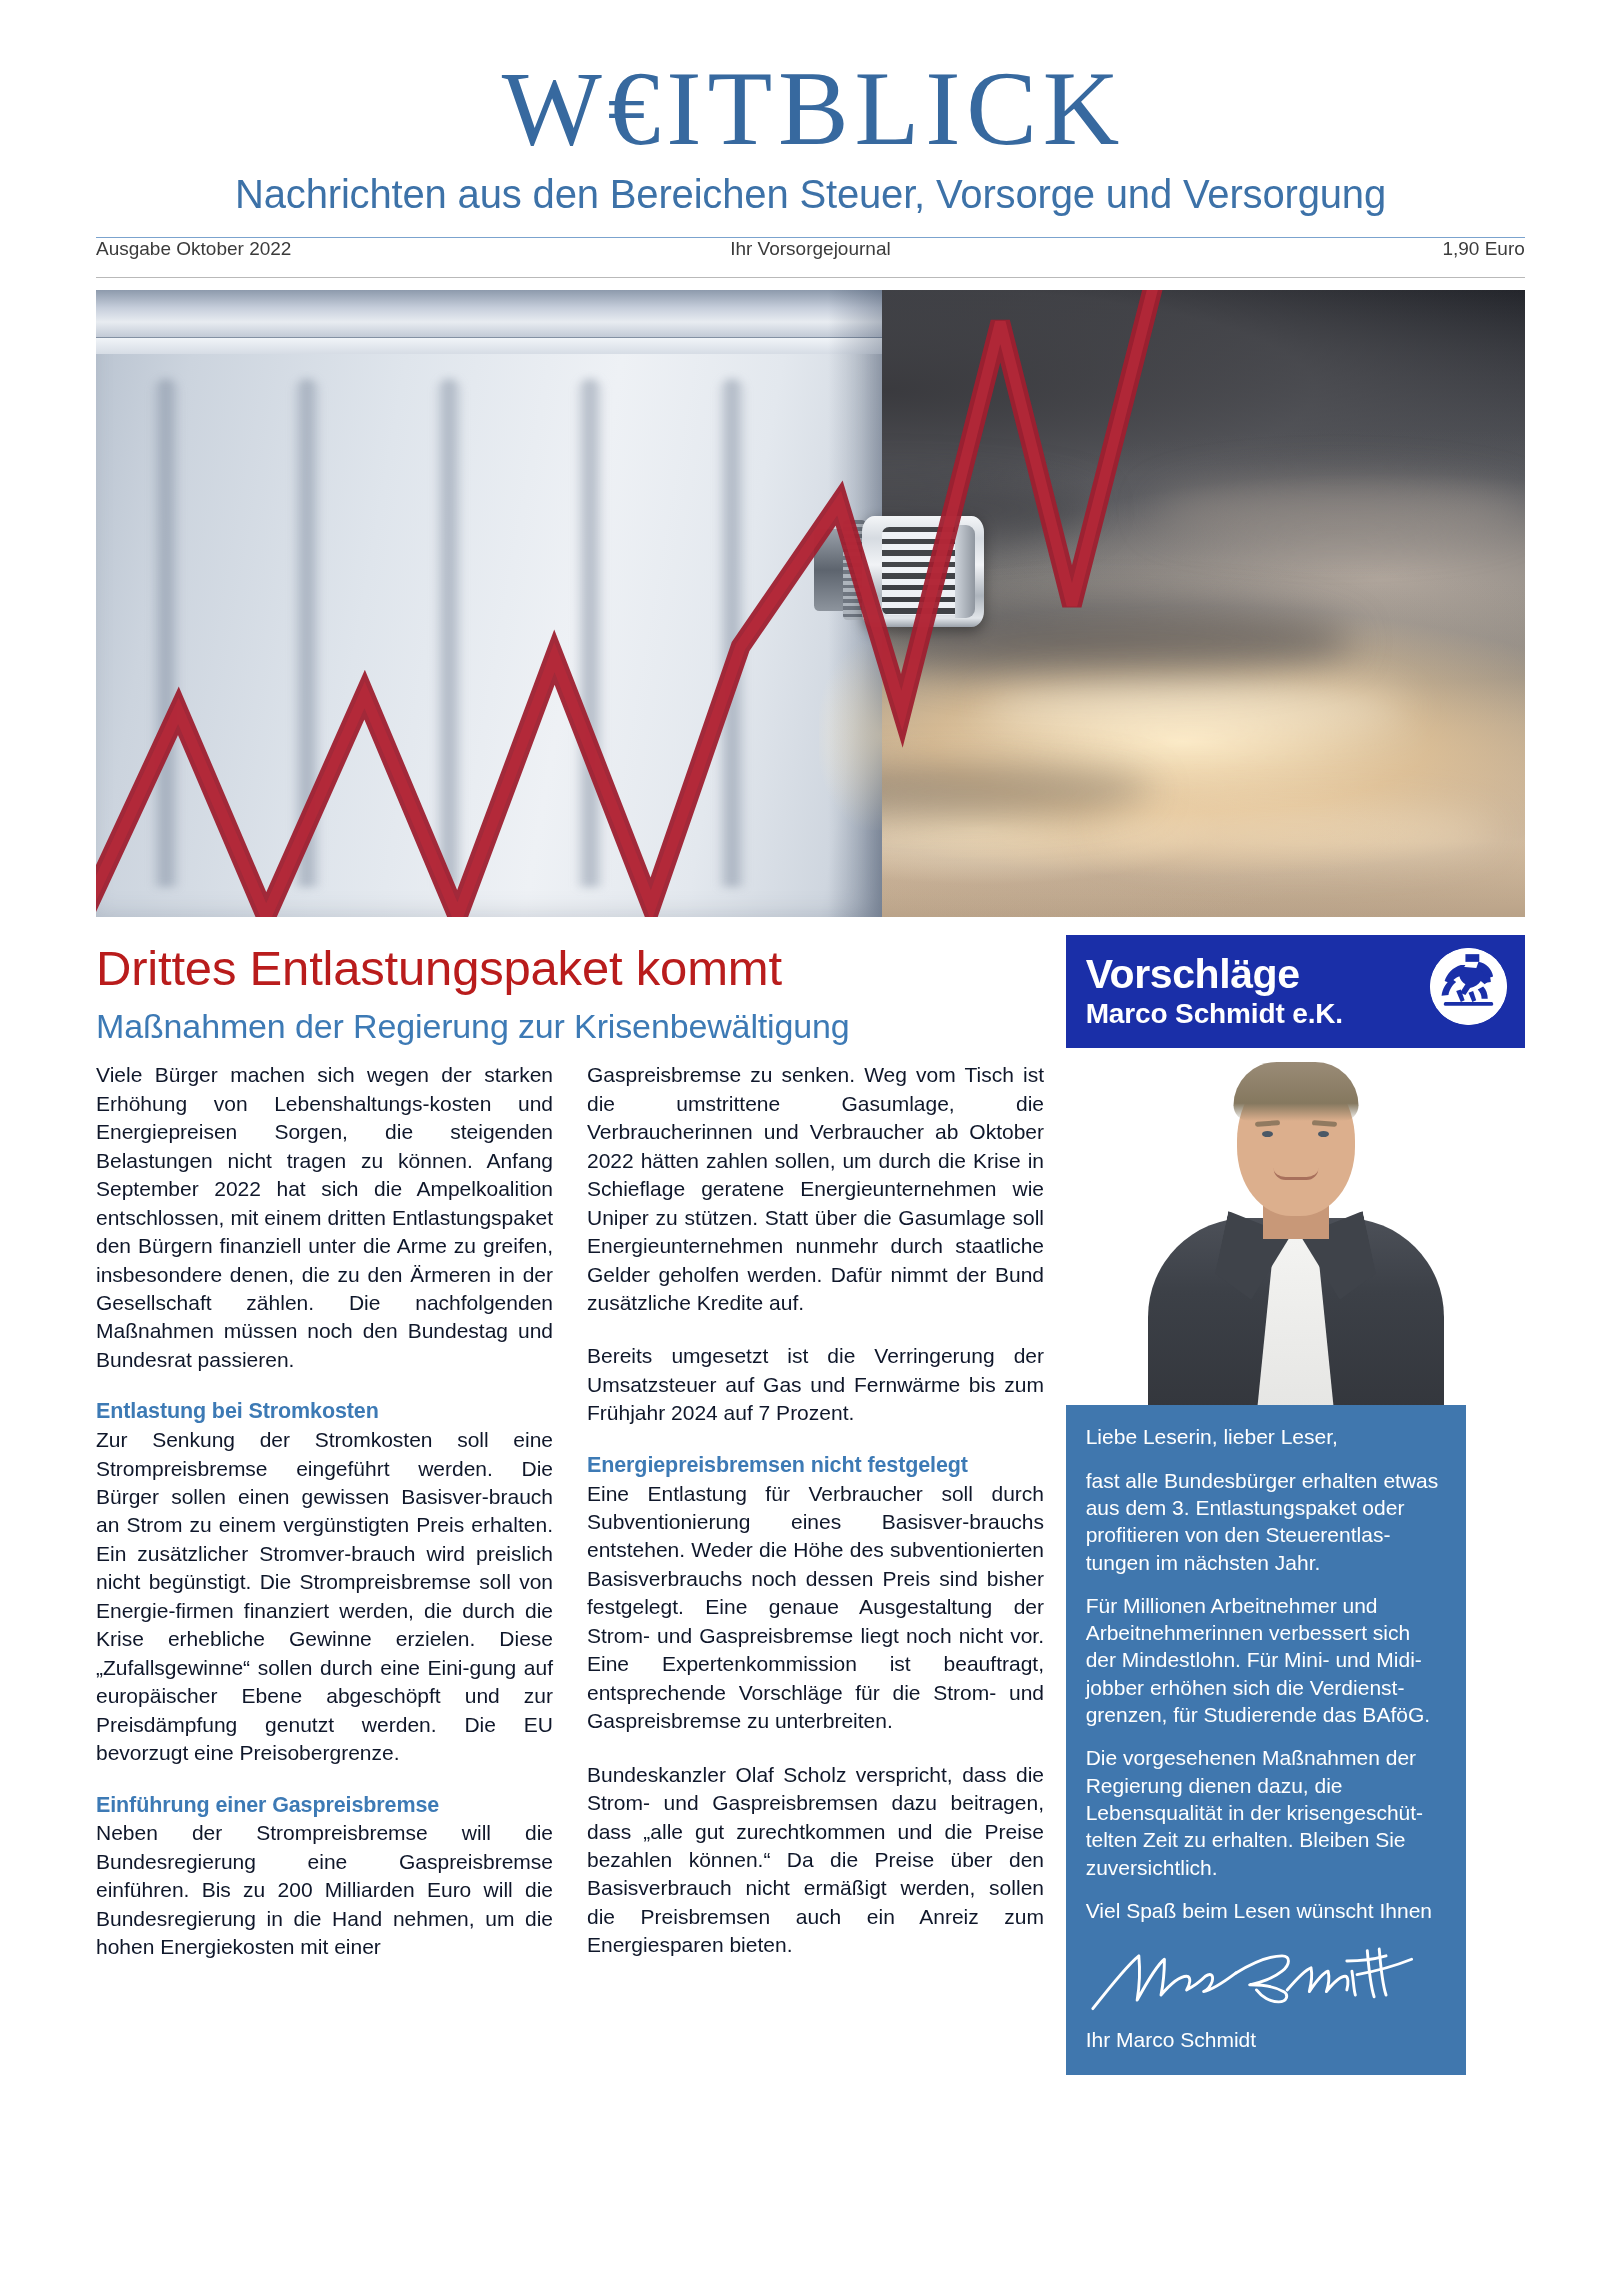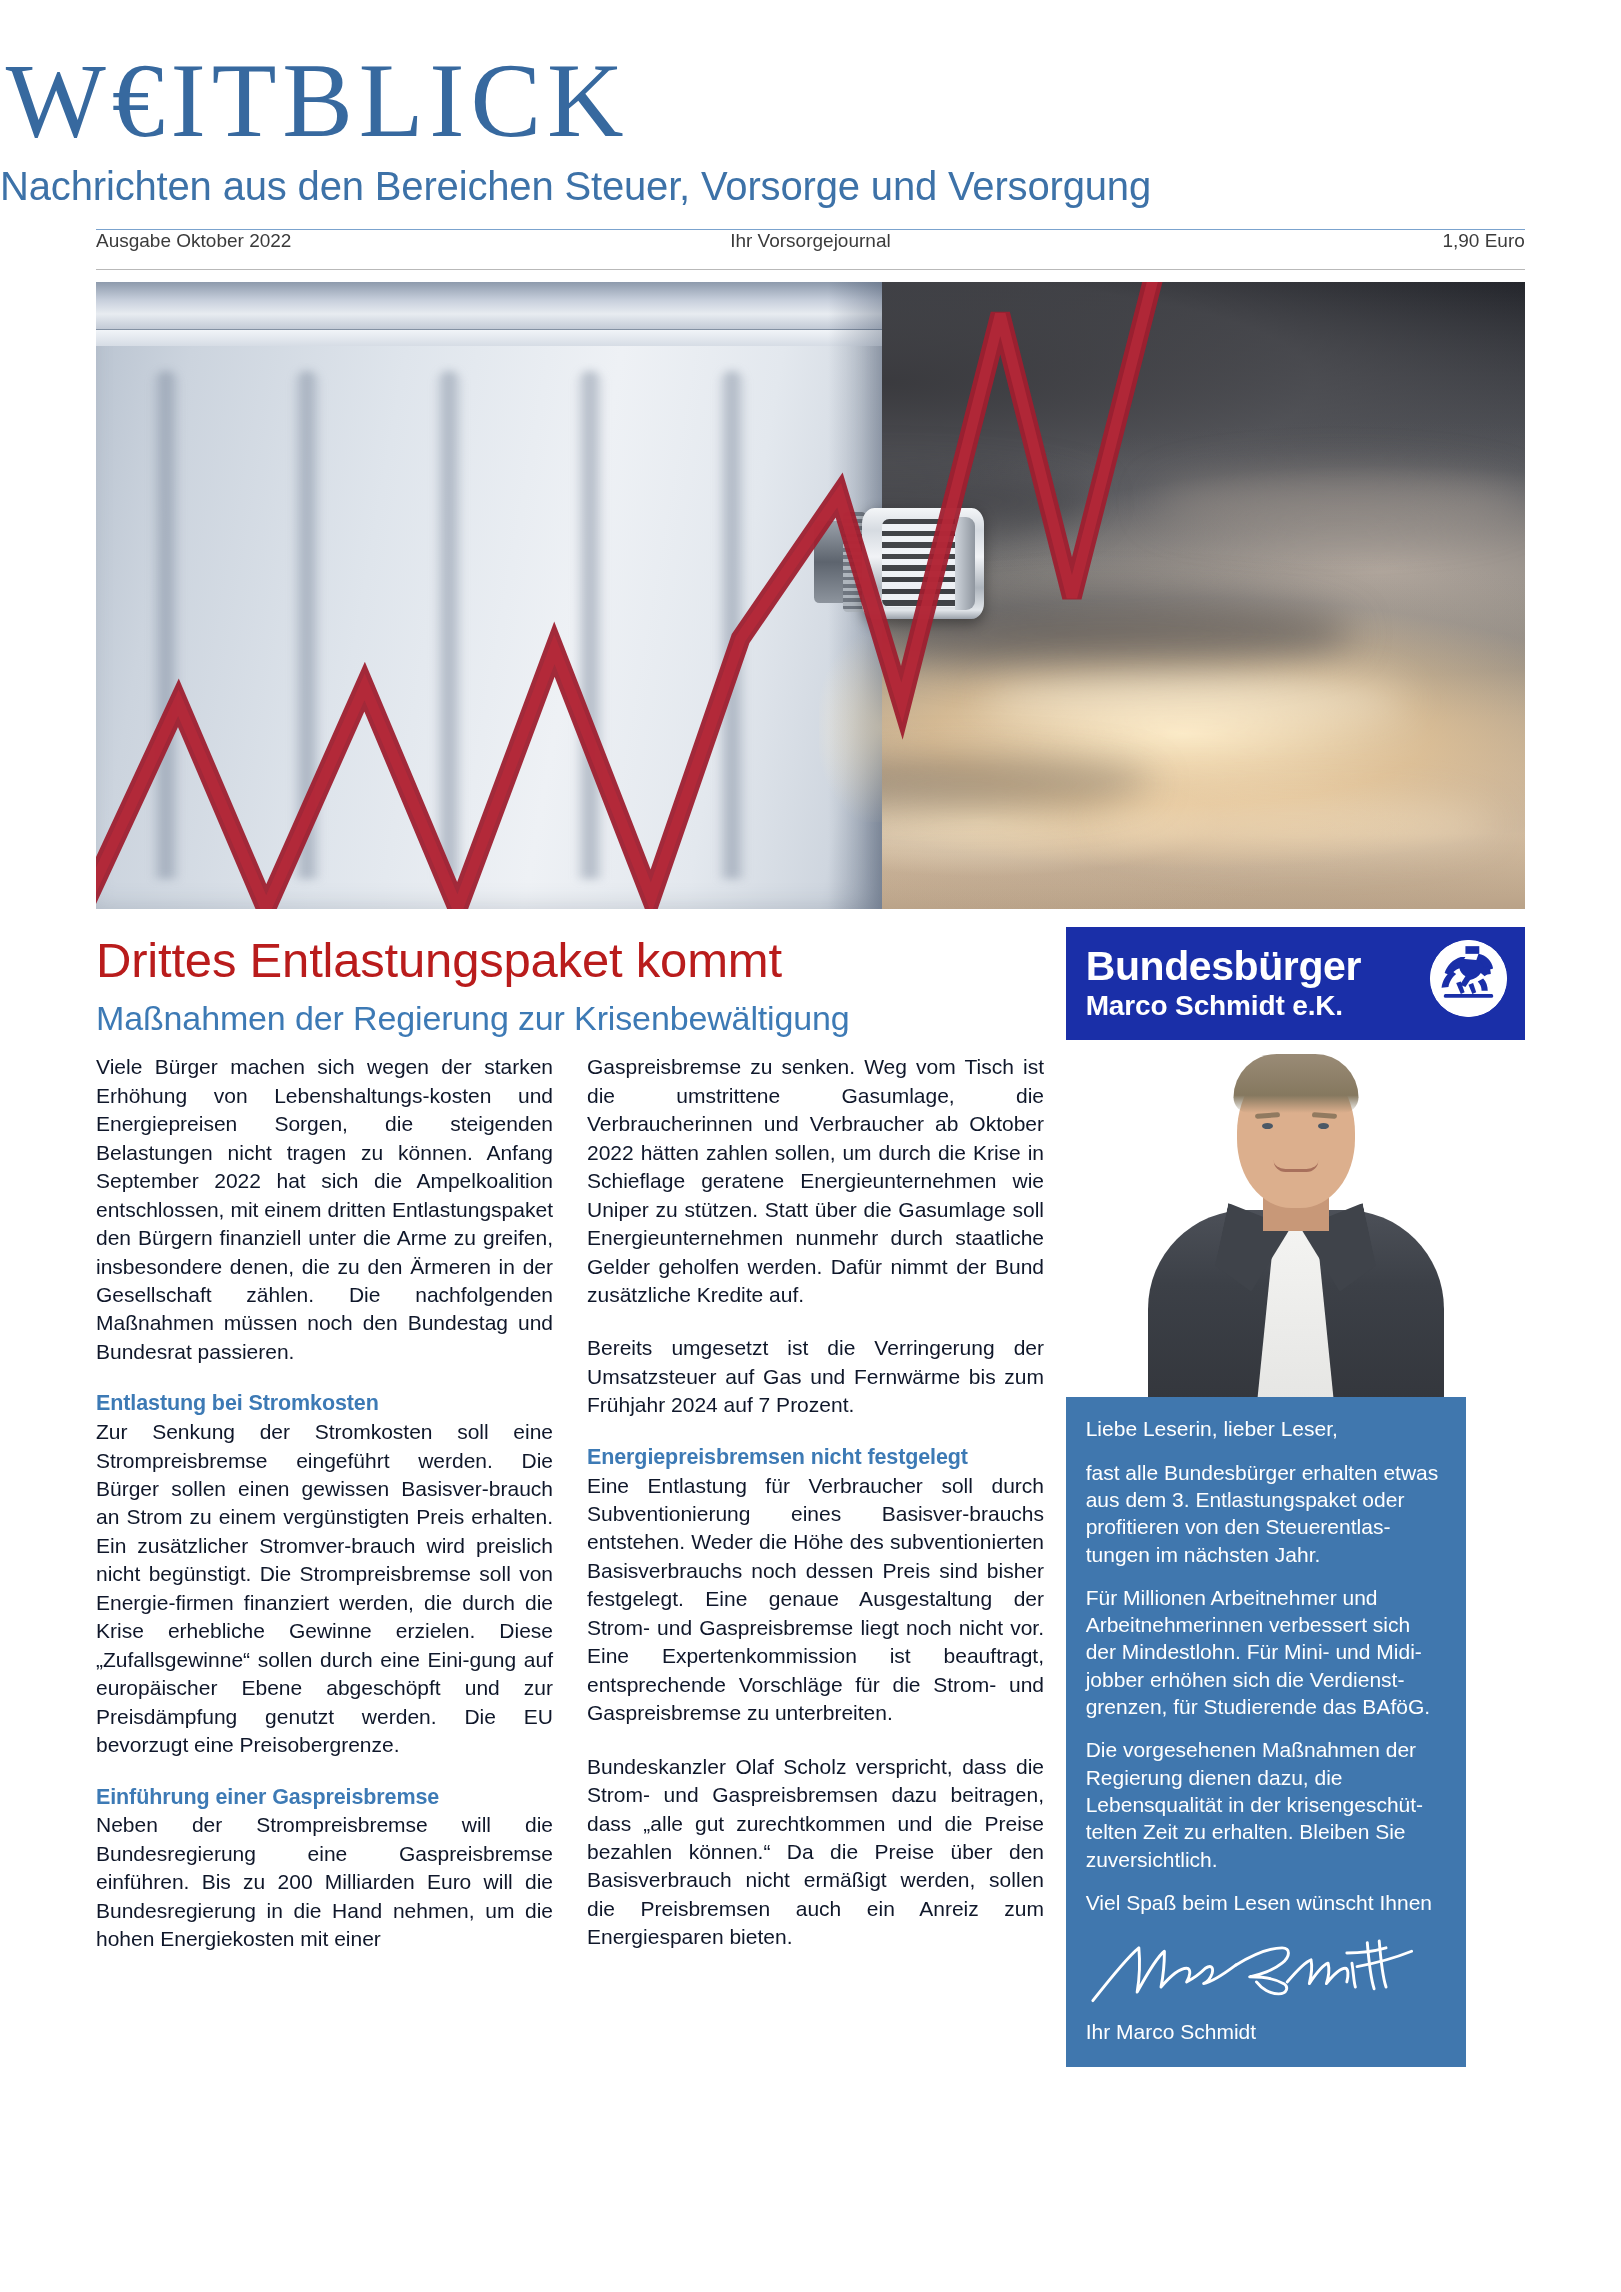--- a/index.html
+++ b/index.html
@@ -14,20 +14,22 @@
     position: relative;
     width: 1621px;
     height: 2293px;
     background: #ffffff;
     overflow: hidden;
   }
 
   
   .masthead {
     padding-top: 47px;
+    text-align: center;
+    margin-top: 8px;
   }
   .masthead-title {
     font-family: "Liberation Serif", serif;
     font-size: 106px;
     line-height: 1.02;
     color: #37699f;
     letter-spacing: 0.055em;
     font-weight: 400;
     text-indent: 0.055em;
   }
@@ -420,21 +422,21 @@
           <p class="after-head">Eine Entlastung für Verbraucher soll durch Subventionierung eines Basisver-brauchs entstehen. Weder die Höhe des subventionierten Basisverbrauchs noch dessen Preis sind bisher festgelegt. Eine genaue Ausgestaltung der Strom- und Gaspreisbremse liegt noch nicht vor. Eine Expertenkommission ist beauftragt, entsprechende Vorschläge für die Strom- und Gaspreisbremse zu unterbreiten.</p>
           <p>Bundeskanzler Olaf Scholz verspricht, dass die Strom- und Gaspreisbremsen dazu beitragen, dass „alle gut zurechtkommen und die Preise bezahlen können.“ Da die Preise über den Basisverbrauch nicht ermäßigt werden, sollen die Preisbremsen auch ein Anreiz zum Energiesparen bieten.</p>
         </div>
 
       </div>
     </div>
 
     <div class="rail">
 
       <div class="ad-logo">
-        <div class="l1">Bundesbürger</div>
+        <div class="l1">Vorschläge</div>
         <div class="l2">Marco Schmidt e.K.</div>
         <div class="horse-badge">
           <svg viewBox="0 0 100 100" width="77" height="77" aria-hidden="true">
             <circle cx="50" cy="50" r="50" fill="#ffffff"></circle>
             <rect x="46" y="8" width="18" height="10" fill="#1a2fa8"></rect>
             <path d="M63 18 c10 2 17 9 19 19 -4 1 -8 3 -11 6 -2 -6 -7 -10 -13 -11 z" fill="#1a2fa8"></path>
             <path d="M46 22 c-3 4 -5 9 -5 14 -6 1 -11 5 -14 10 l-8 -3 c3 -10 11 -18 21 -21 z" fill="#1a2fa8"></path>
             <path d="M60 26 c5 1 9 5 10 10 l6 -2 c2 3 3 7 3 10 -3 0 -6 1 -8 3 l-5 -4 c-3 5 -8 8 -14 9 l-6 9 -7 -3 7 -11 c-4 -2 -7 -6 -8 -11 l-8 2 c0 -6 3 -11 8 -14 z" fill="#1a2fa8"></path>
             <path d="M34 44 c-5 4 -9 10 -10 17 l-9 1 c1 -9 6 -17 13 -22 z" fill="#1a2fa8"></path>
             <path d="M69 50 c4 4 6 10 6 16 l-8 0 c0 -5 -2 -9 -5 -12 z" fill="#1a2fa8"></path>

